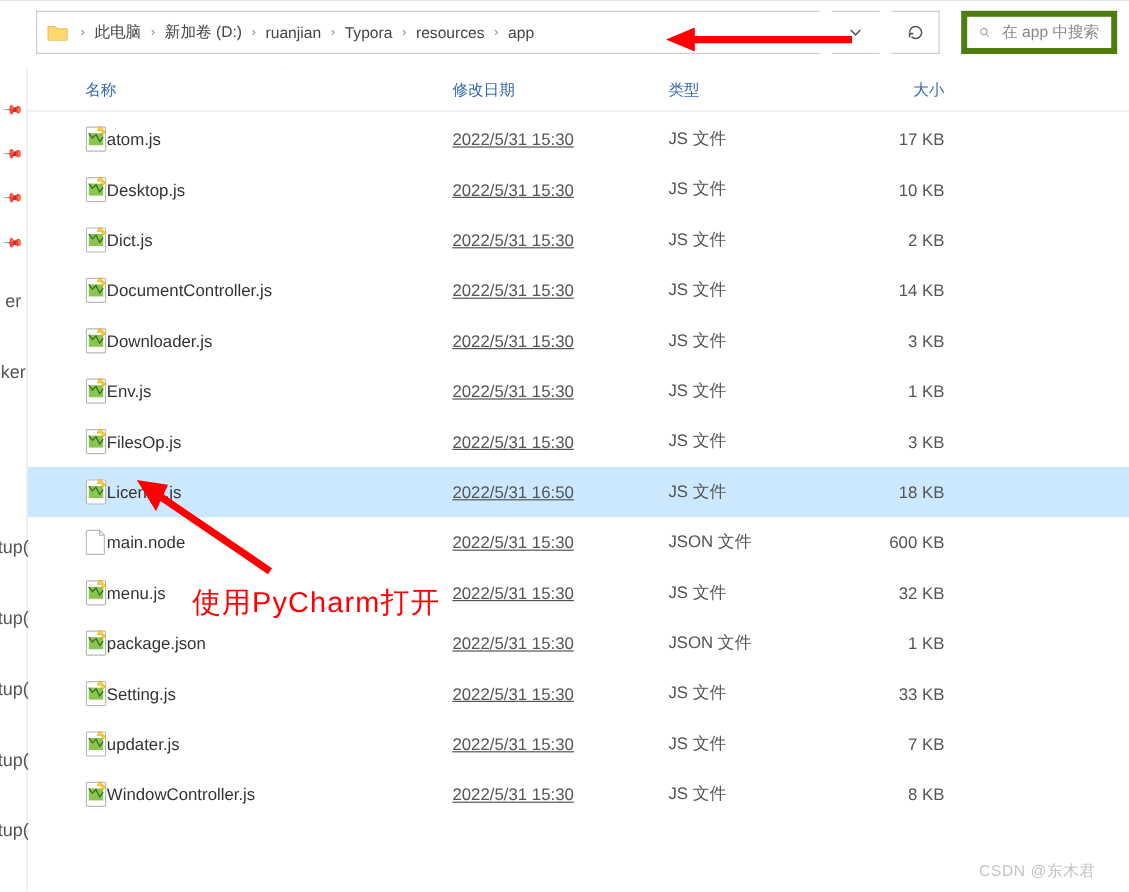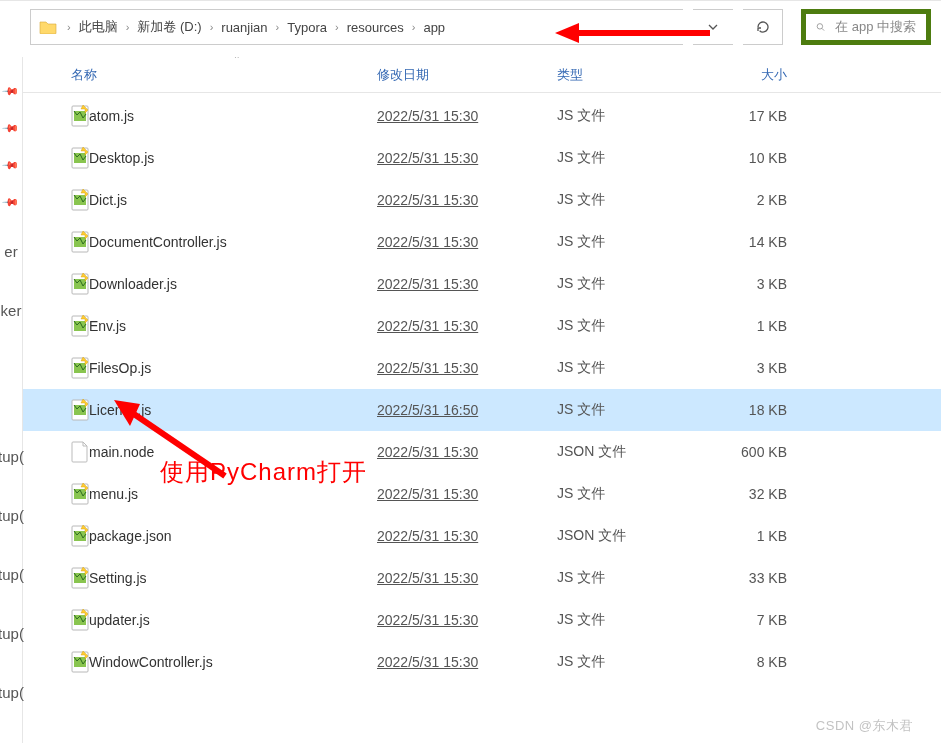--- a/index.html
+++ b/index.html
@@ -133,21 +133,21 @@
   }
   svg { display: block; }
   .arrow-red {
     position: absolute;
     pointer-events: none;
   }
   .arrow1 { top: 18px; left: 555px; width: 160px; height: 30px;}
   .arrow2 { top: 396px; left: 100px; width: 230px; height: 100px;}
   .annotation-text {
     position: absolute;
-    top: 456px;
+    top: 486px;
     left: 160px;
     color: #ff0000;
     font-size: 24px;
     font-weight: 400;
     pointer-events: none;
     letter-spacing: 1px;
   }
   .watermark {
     position: absolute;
     right: 28px;

